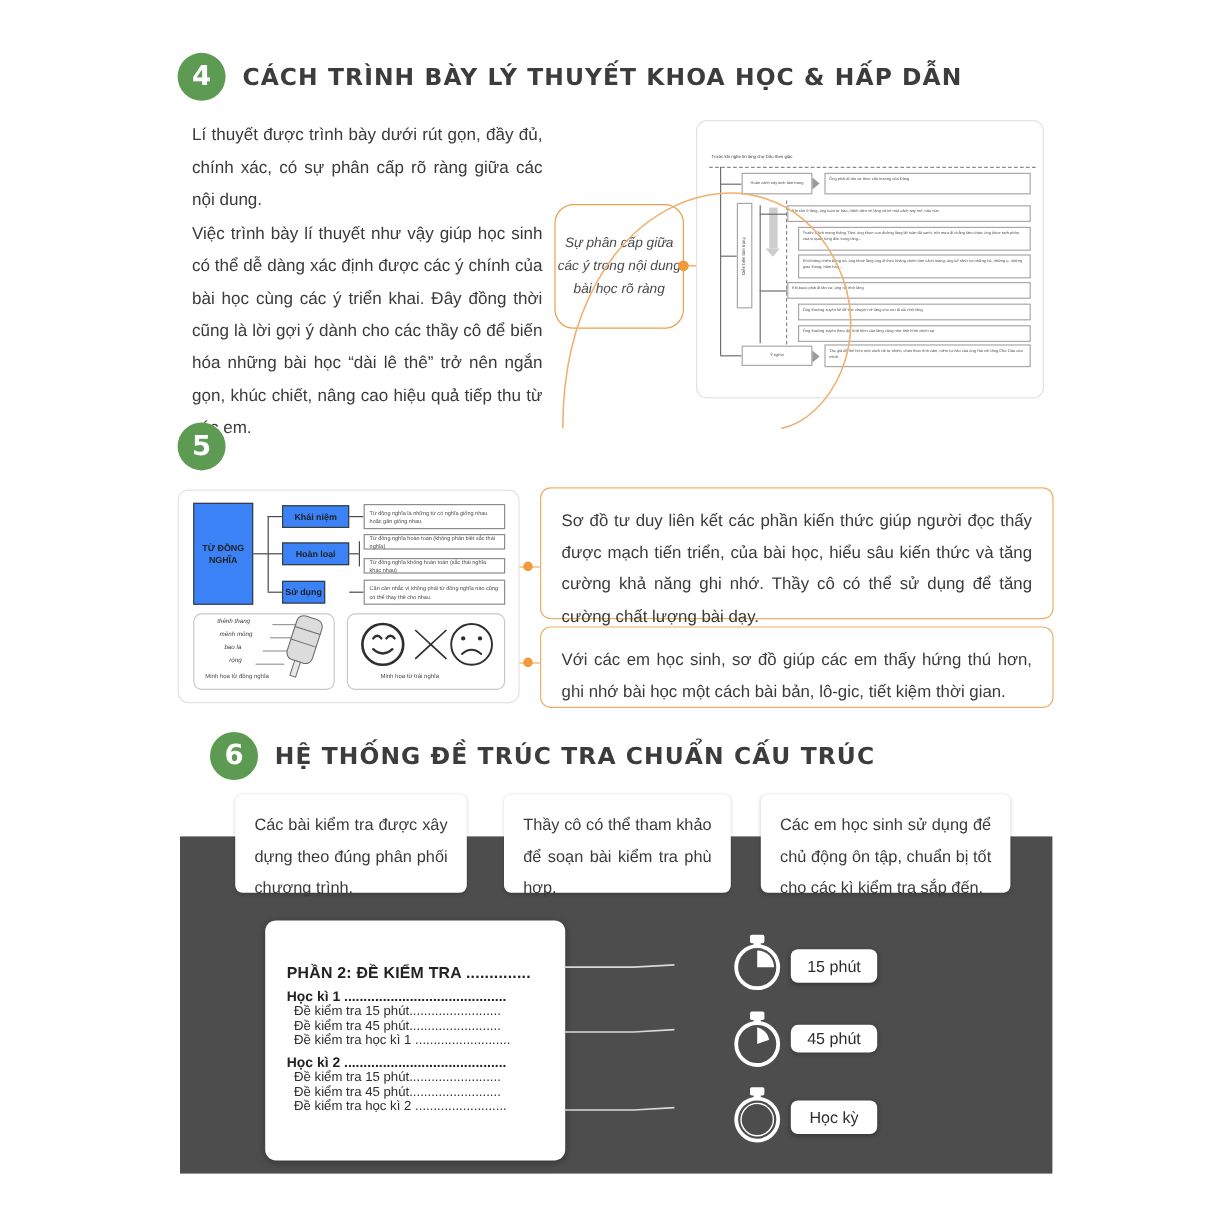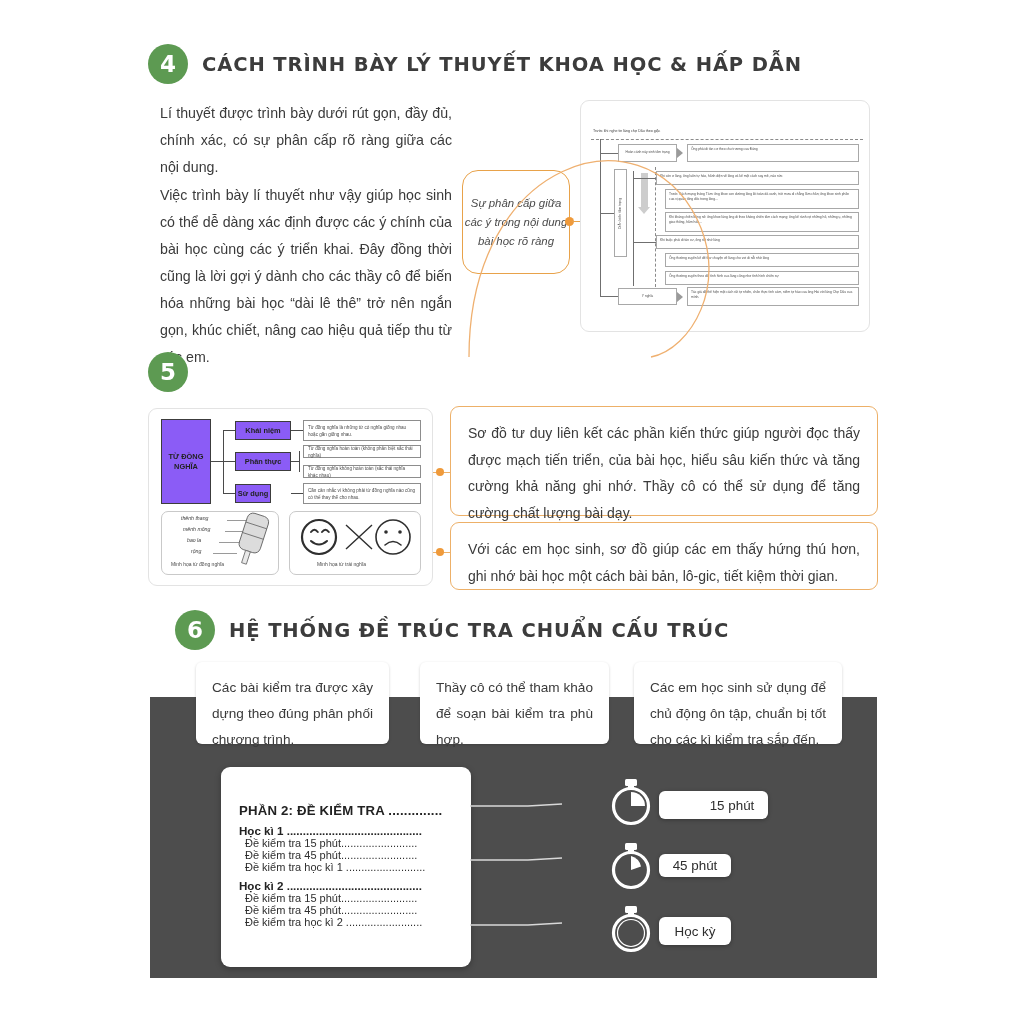--- a/index.html
+++ b/index.html
@@ -64,21 +64,21 @@
   .vline{background:#6f6f6f;width:0.8px;position:absolute;}
   .dash-h{border-top:1px dashed #8a8a8a;position:absolute;height:0;}
   .dash-v{border-left:1px dashed #8a8a8a;position:absolute;width:0;}
 
   
   .s5-card{
     position:absolute;left:148px;top:408px;width:285px;height:178px;
     border:1px solid #e3e3e3;border-radius:9px;background:#fff;box-sizing:border-box;
   }
   .mm-box{
-    position:absolute;border:1.1px solid #3c3c3c;background:#8b5cf6;box-sizing:border-box;
+    position:absolute;border:1.1px solid #3c3c3c;background:#3b82f6;box-sizing:border-box;
     display:flex;align-items:center;justify-content:center;text-align:center;
     font-size:7.4px;font-weight:bold;color:#222;line-height:10px;
   }
   .mm-leaf{
     position:absolute;border:1px solid #8d8d8d;background:#fff;box-sizing:border-box;
     font-size:4.6px;line-height:7px;color:#4b4b4b;padding:3px 4px;
     display:flex;align-items:center;
   }
   .mm-line{position:absolute;background:#4a4a4a;}
 
@@ -201,21 +201,21 @@
 
     <div class="mm-line" style="left:62px;top:52px;width:12px;height:1.1px;"></div>
     <div class="mm-line" style="left:74px;top:21px;width:1.1px;height:63px;"></div>
 
     <div class="mm-line" style="left:74px;top:21px;width:12px;height:1.1px;"></div>
     <div class="mm-box" style="left:86px;top:12px;width:56px;height:19px;">Khái niệm</div>
     <div class="mm-line" style="left:142px;top:21px;width:12px;height:1.1px;"></div>
     <div class="mm-leaf" style="left:154px;top:11px;width:118px;height:21px;">Từ đồng nghĩa là những từ có nghĩa giống nhau hoặc gần giống nhau.</div>
 
     <div class="mm-line" style="left:74px;top:52px;width:12px;height:1.1px;"></div>
-    <div class="mm-box" style="left:86px;top:43px;width:56px;height:19px;">Phân thực</div>
+    <div class="mm-box" style="left:86px;top:43px;width:56px;height:19px;">Hoàn loại</div>
     <div class="mm-line" style="left:142px;top:52px;width:8px;height:1.1px;"></div>
     <div class="mm-line" style="left:150px;top:42px;width:1.1px;height:21px;"></div>
     <div class="mm-leaf" style="left:154px;top:36px;width:118px;height:13px;">Từ đồng nghĩa hoàn toàn (không phân biệt sắc thái nghĩa)</div>
     <div class="mm-leaf" style="left:154px;top:56px;width:118px;height:13px;">Từ đồng nghĩa không hoàn toàn (sắc thái nghĩa khác nhau)</div>
 
     <div class="mm-line" style="left:74px;top:84px;width:12px;height:1.1px;"></div>
     <div class="mm-box" style="left:86px;top:75px;width:36px;height:19px;">Sử dụng</div>
     <div class="mm-line" style="left:142px;top:84px;width:12px;height:1.1px;"></div>
     <div class="mm-leaf" style="left:154px;top:74px;width:118px;height:21px;">Cần cân nhắc vì không phải từ đồng nghĩa nào cũng có thể thay thế cho nhau.</div>
 
@@ -290,21 +290,21 @@
     <path d="M0 80 L58 80 L92 78" fill="none" stroke="#d8d8d8" stroke-width="1.4"></path>
     <path d="M0 145 L58 145 L92 143" fill="none" stroke="#d8d8d8" stroke-width="1.4"></path>
   </svg>
 
   <svg style="position:absolute;left:608px;top:778px;width:46px;height:50px;">
     <rect x="17" y="1" width="12" height="7" rx="1.5" fill="#fff"></rect>
     <rect x="20" y="6" width="6" height="5" fill="#fff"></rect>
     <circle cx="23" cy="28" r="17.5" fill="none" stroke="#fff" stroke-width="3.2"></circle>
     <path d="M23 28 L23 14 A14 14 0 0 1 37 28 Z" fill="#fff"></path>
   </svg>
-  <div class="pill" style="left:659px;top:791px;width:72px;height:28px;padding-left:37px;">15 phút</div>
+  <div class="pill" style="left:659px;top:791px;width:72px;height:28px;">15 phút</div>
 
   <svg style="position:absolute;left:608px;top:842px;width:46px;height:50px;">
     <rect x="17" y="1" width="12" height="7" rx="1.5" fill="#fff"></rect>
     <rect x="20" y="6" width="6" height="5" fill="#fff"></rect>
     <circle cx="23" cy="28" r="17.5" fill="none" stroke="#fff" stroke-width="3.2"></circle>
     <path d="M23 28 L23 14 A14 14 0 0 1 33 24.5 Z" fill="#fff"></path>
   </svg>
   <div class="pill" style="left:659px;top:854px;width:72px;height:23px;">45 phút</div>
 
   <svg style="position:absolute;left:608px;top:905px;width:46px;height:50px;">

